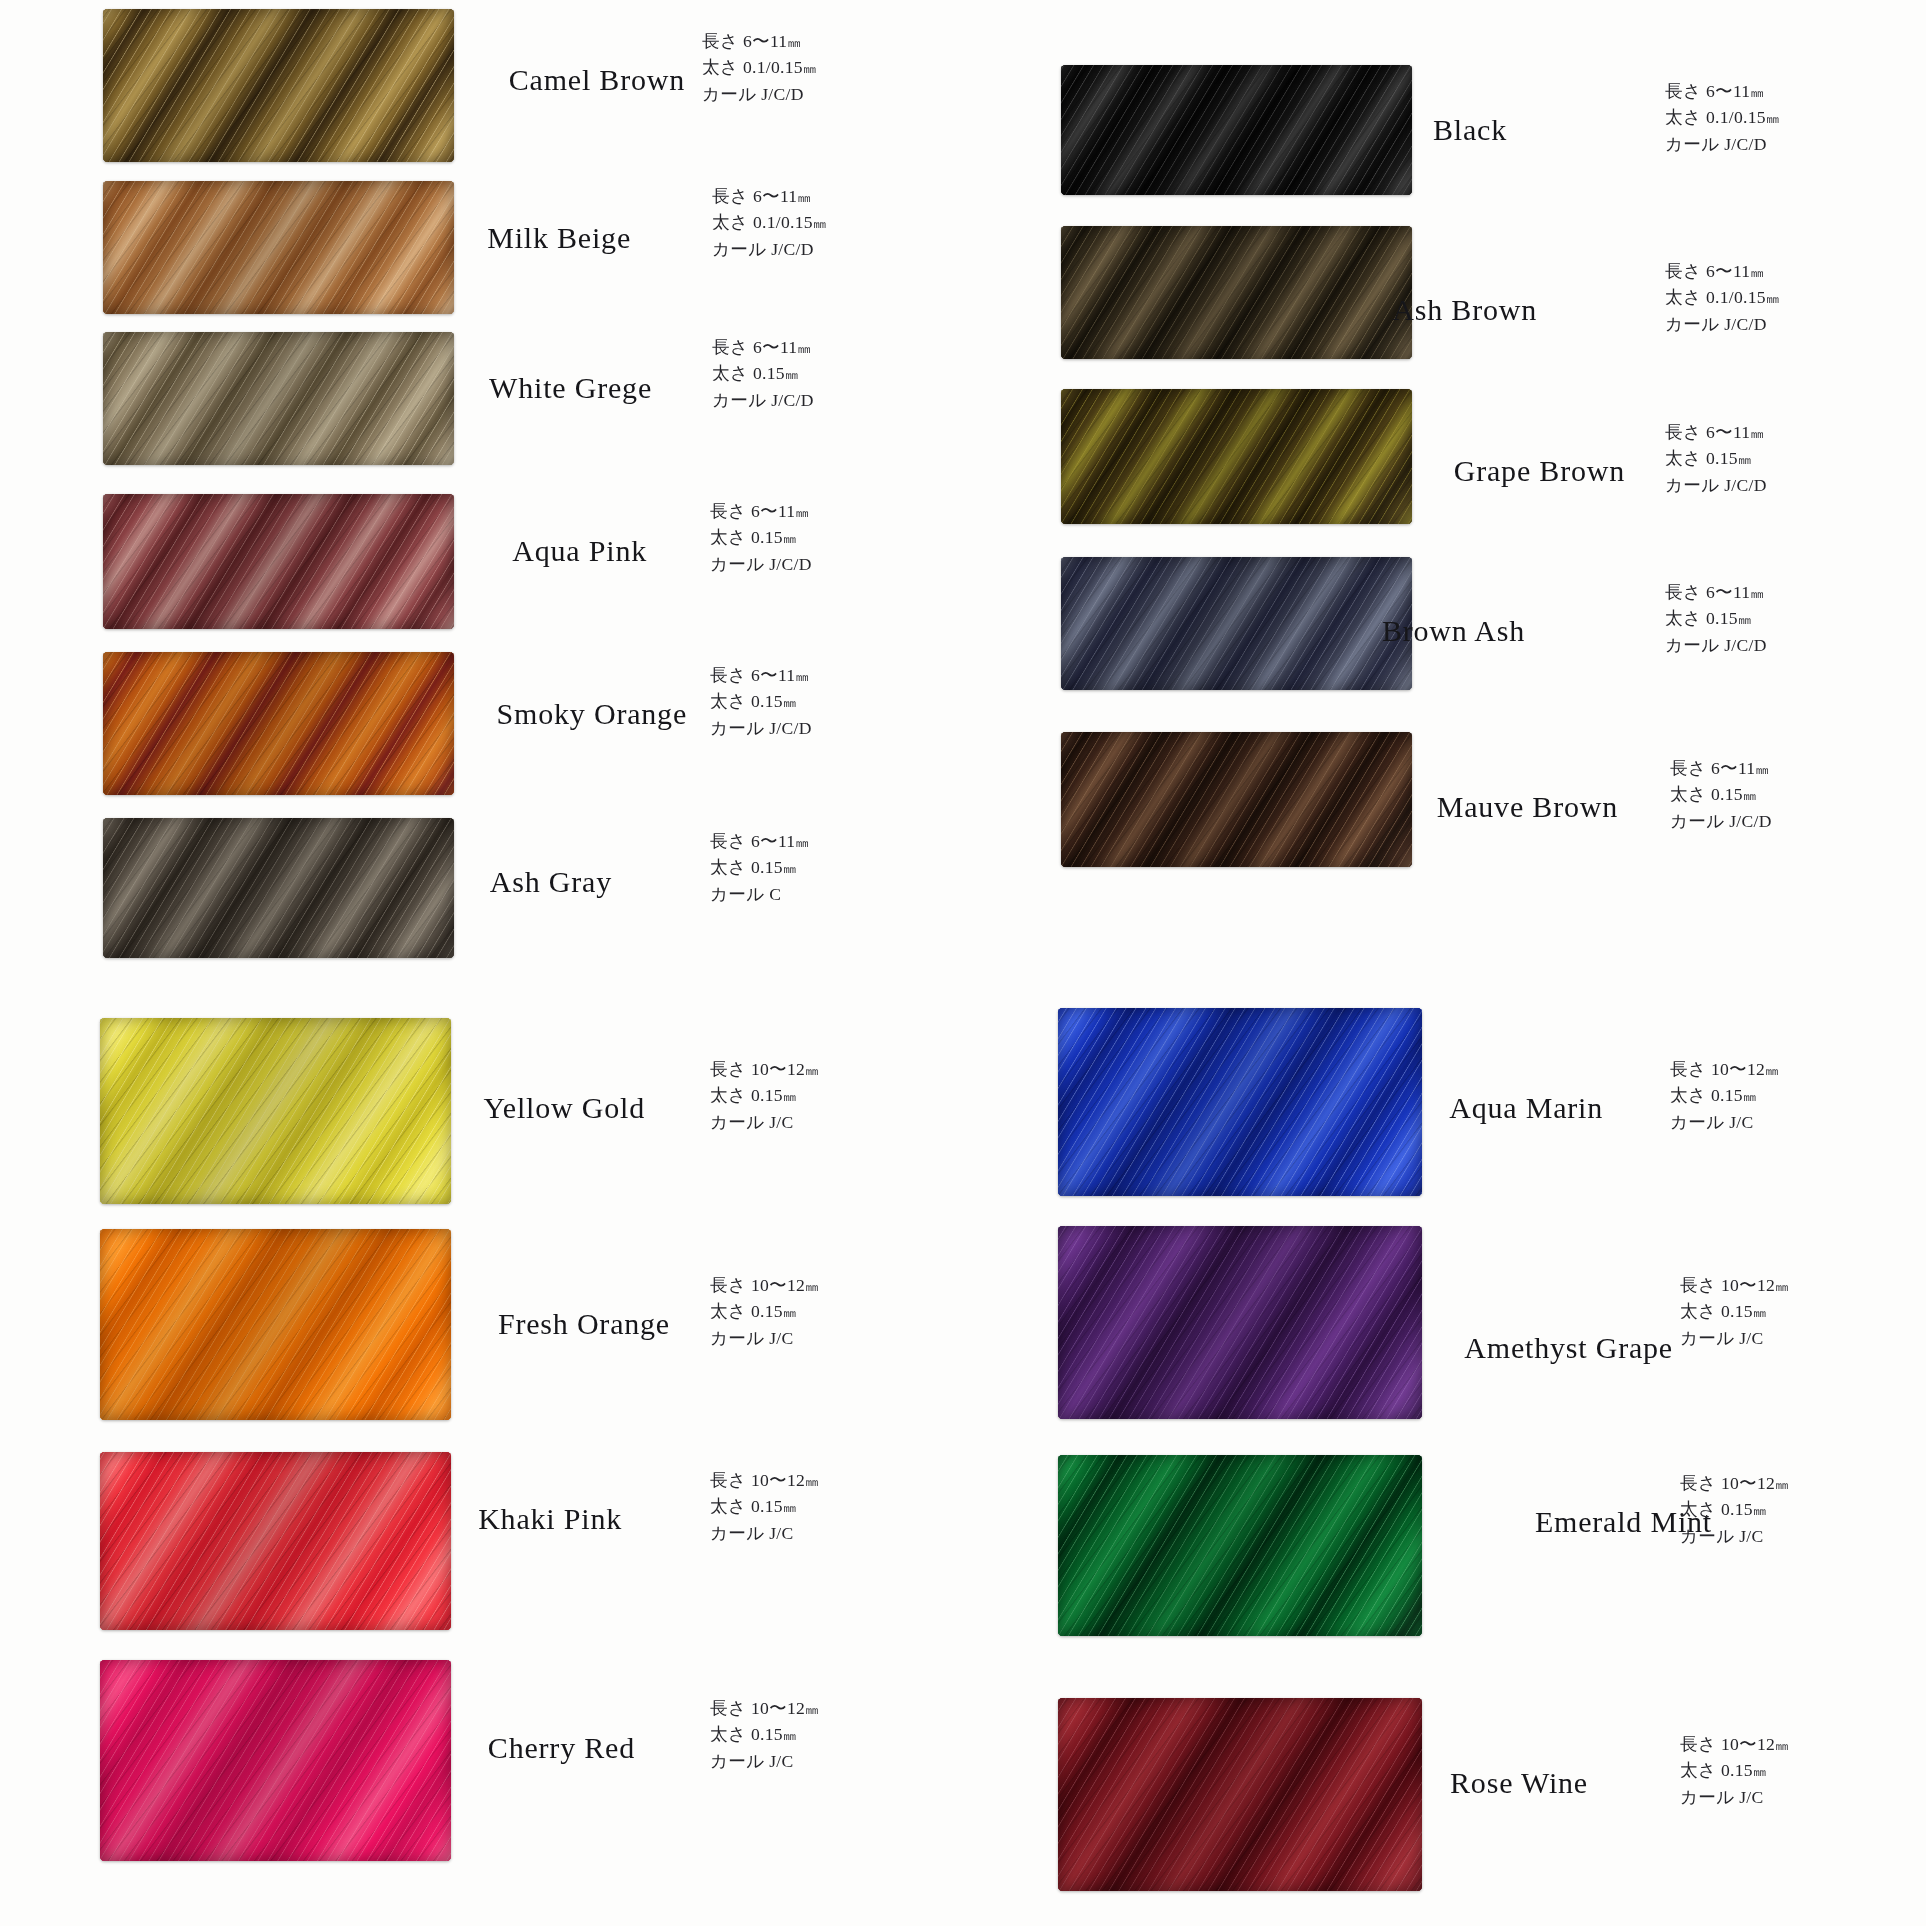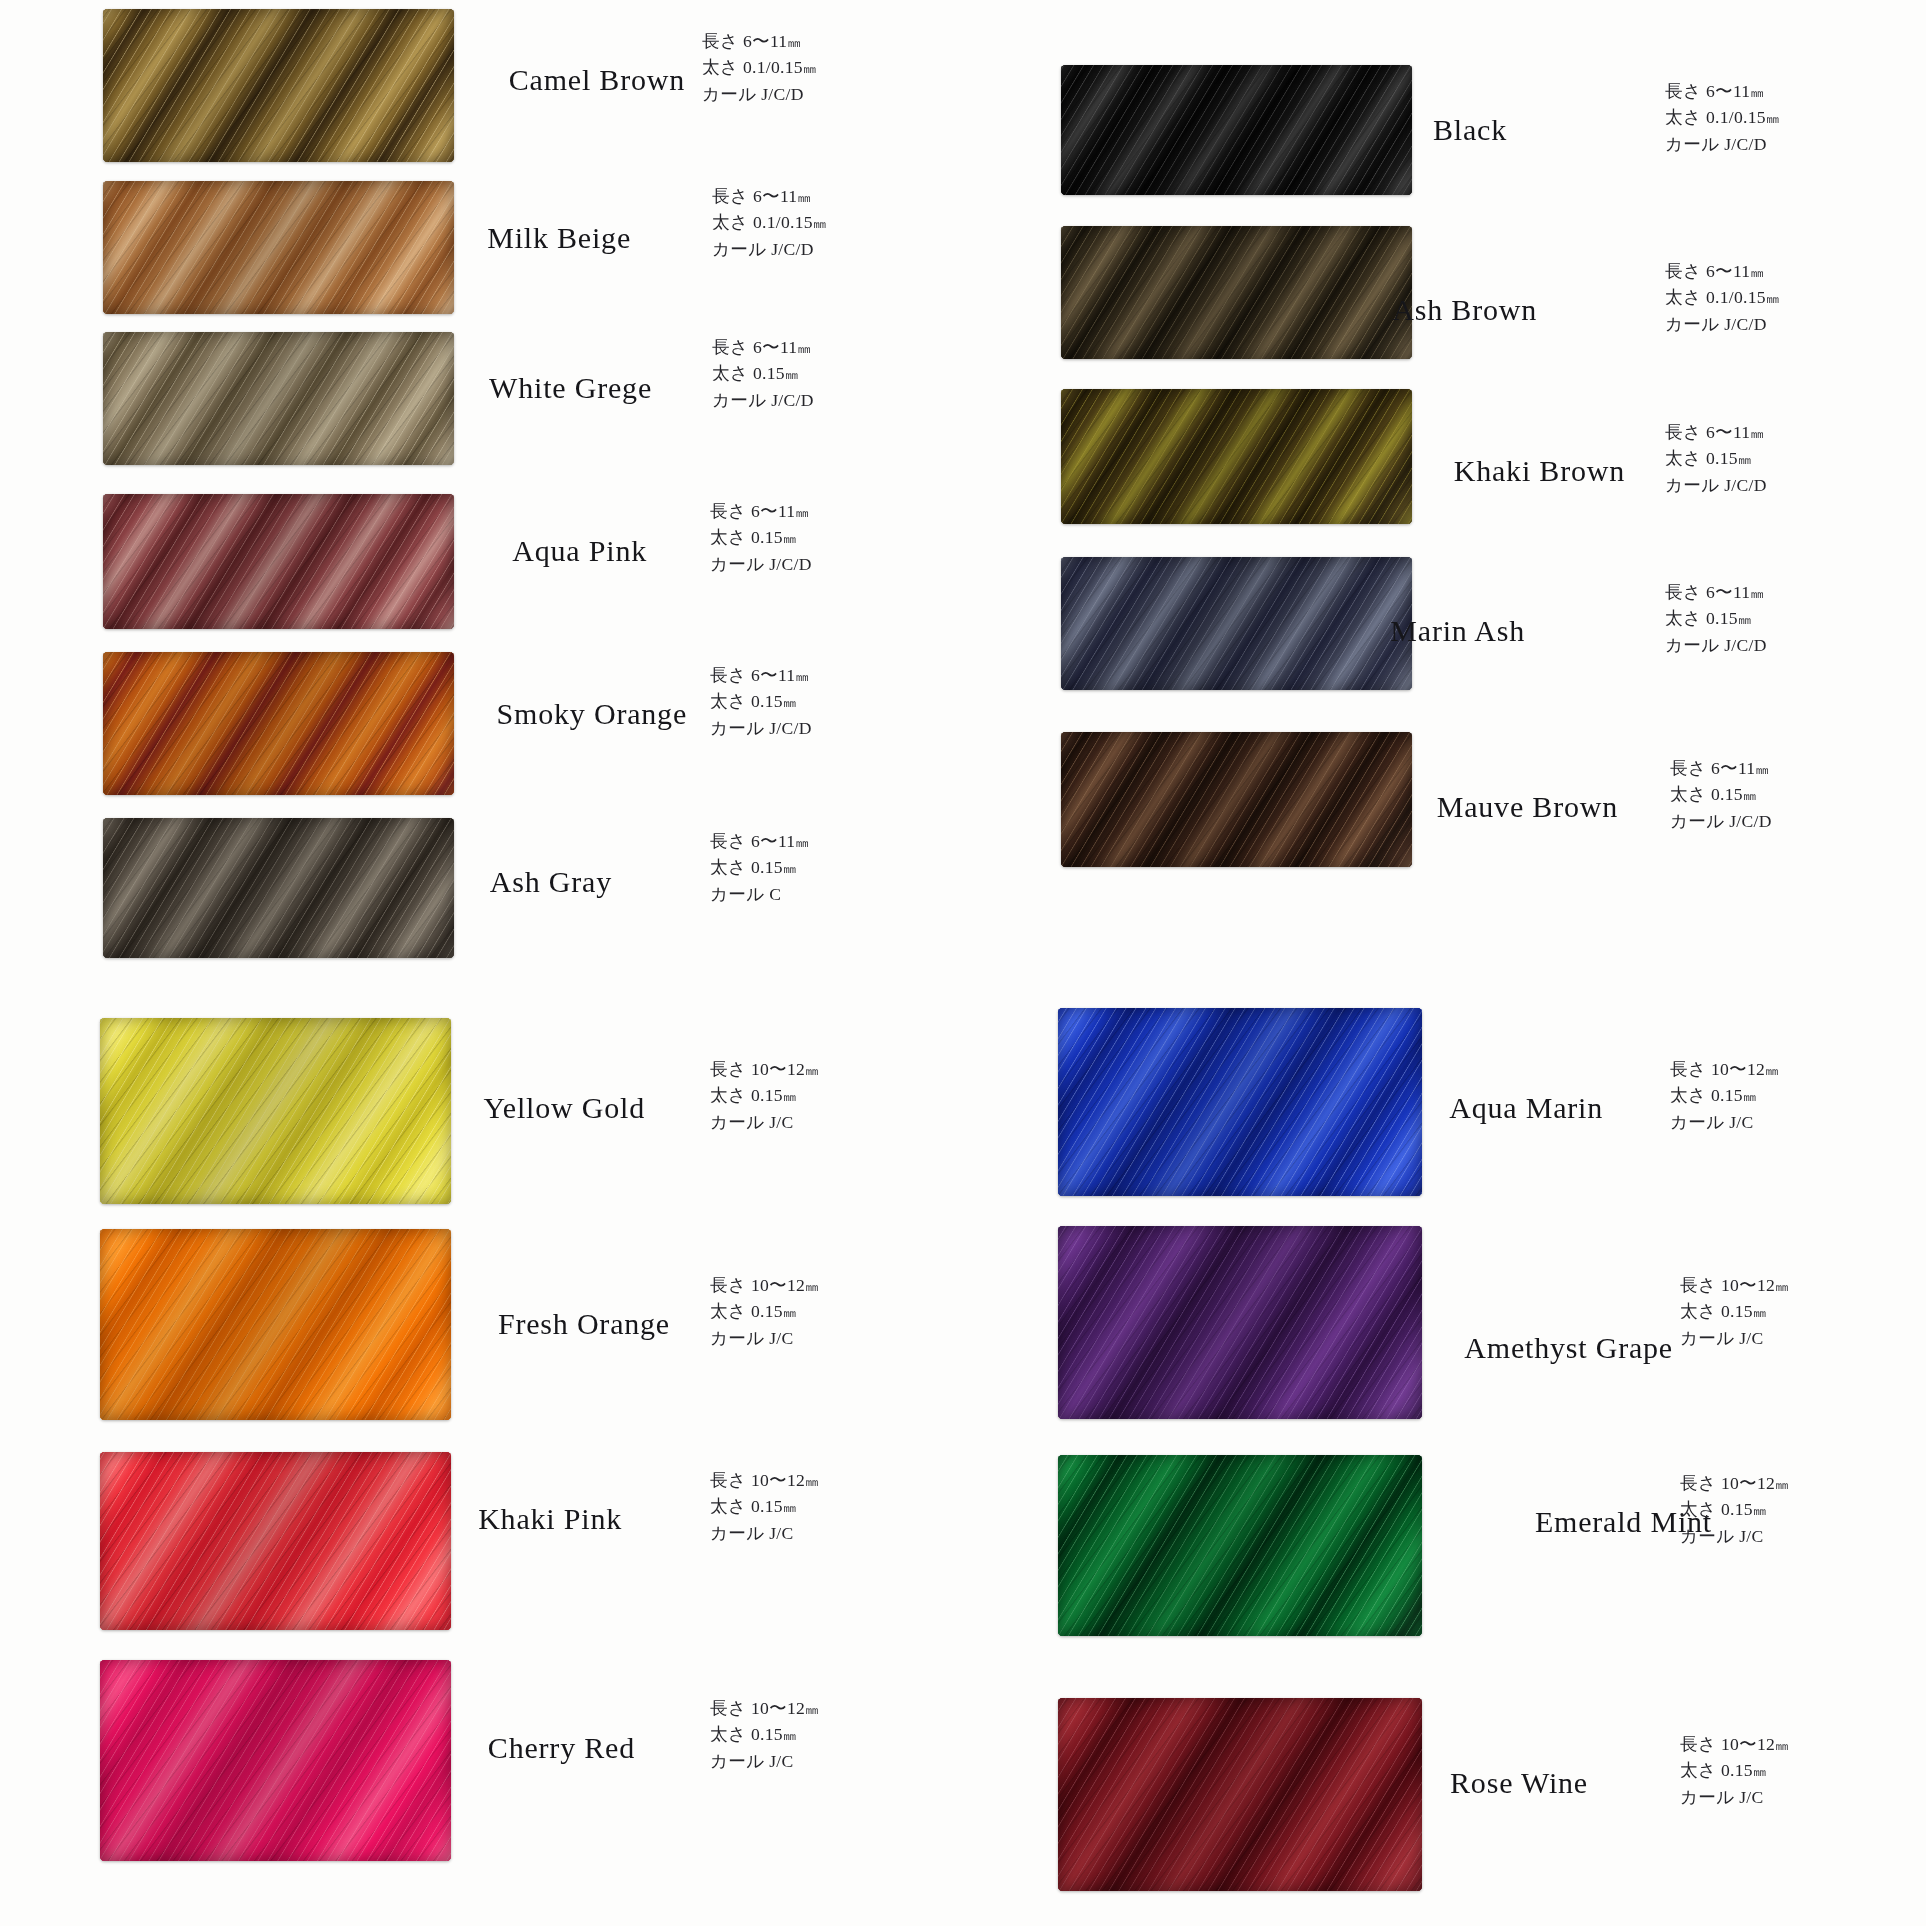--- a/index.html
+++ b/index.html
@@ -183,36 +183,36 @@
       </div>
     </div>
     <div style="position: absolute; left: 0px; top: 0px; width: 100%; height: 100%; pointer-events: none;">
       <div class="swatch" style="left: 1061px; top: 389px; width: 351px; height: 135px;">
         <div class="base" style="background: rgb(74, 60, 20);"></div>
         <div class="bands" style="background: repeating-linear-gradient(124deg, rgb(36, 28, 8) 0px, rgb(74, 60, 20) 18.6px, rgb(142, 131, 40) 34px, rgb(74, 60, 20) 49px, rgb(36, 28, 8) 62px);"></div>
         <div class="fibres" style="background: repeating-linear-gradient(121deg, rgba(255, 255, 255, 0) 0px, rgba(255, 255, 255, 0) 2.5px, rgb(176, 162, 60) 3px, rgba(255, 255, 255, 0) 4px, rgba(255, 255, 255, 0) 8.5px), repeating-linear-gradient(127deg, rgba(0, 0, 0, 0) 0px, rgba(0, 0, 0, 0) 4.5px, rgba(0, 0, 0, 0.3) 5px, rgba(0, 0, 0, 0) 6.5px, rgba(0, 0, 0, 0) 13px); opacity: 0.55;"></div>
         <div class="gloss"></div>
         <div class="vig"></div>
       </div>
-      <div class="name" style="left: 1625px; top: 454px; transform: translateX(-100%);">Khaki Brown</div>
+      <div class="name" style="left: 1625px; top: 454px; transform: translateX(-100%);">Grape Brown</div>
       <div class="spec" style="left: 1665px; top: 419px;">
         <div>長さ 6〜11<span class="unit">㎜</span></div>
         <div>太さ 0.15<span class="unit">㎜</span></div>
         <div>カール J/C/D</div>
       </div>
     </div>
     <div style="position: absolute; left: 0px; top: 0px; width: 100%; height: 100%; pointer-events: none;">
       <div class="swatch" style="left: 1061px; top: 557px; width: 351px; height: 133px;">
         <div class="base" style="background: rgb(58, 62, 82);"></div>
         <div class="bands" style="background: repeating-linear-gradient(124deg, rgb(32, 35, 58) 0px, rgb(58, 62, 82) 18.6px, rgb(109, 116, 137) 34px, rgb(58, 62, 82) 48px, rgb(32, 35, 58) 61px);"></div>
         <div class="fibres" style="background: repeating-linear-gradient(121deg, rgba(255, 255, 255, 0) 0px, rgba(255, 255, 255, 0) 2.5px, rgb(154, 160, 178) 3px, rgba(255, 255, 255, 0) 4px, rgba(255, 255, 255, 0) 8.5px), repeating-linear-gradient(127deg, rgba(0, 0, 0, 0) 0px, rgba(0, 0, 0, 0) 4.5px, rgba(0, 0, 0, 0.3) 5px, rgba(0, 0, 0, 0) 6.5px, rgba(0, 0, 0, 0) 13px); opacity: 0.45;"></div>
         <div class="gloss"></div>
         <div class="vig"></div>
       </div>
-      <div class="name" style="left: 1525px; top: 614px; transform: translateX(-100%);">Marin Ash</div>
+      <div class="name" style="left: 1525px; top: 614px; transform: translateX(-100%);">Brown Ash</div>
       <div class="spec" style="left: 1665px; top: 579px;">
         <div>長さ 6〜11<span class="unit">㎜</span></div>
         <div>太さ 0.15<span class="unit">㎜</span></div>
         <div>カール J/C/D</div>
       </div>
     </div>
     <div style="position: absolute; left: 0px; top: 0px; width: 100%; height: 100%; pointer-events: none;">
       <div class="swatch" style="left: 1061px; top: 732px; width: 351px; height: 135px;">
         <div class="base" style="background: rgb(59, 35, 24);"></div>
         <div class="bands" style="background: repeating-linear-gradient(124deg, rgb(28, 16, 10) 0px, rgb(59, 35, 24) 18.6px, rgb(111, 77, 54) 34px, rgb(59, 35, 24) 49px, rgb(28, 16, 10) 62px);"></div>

